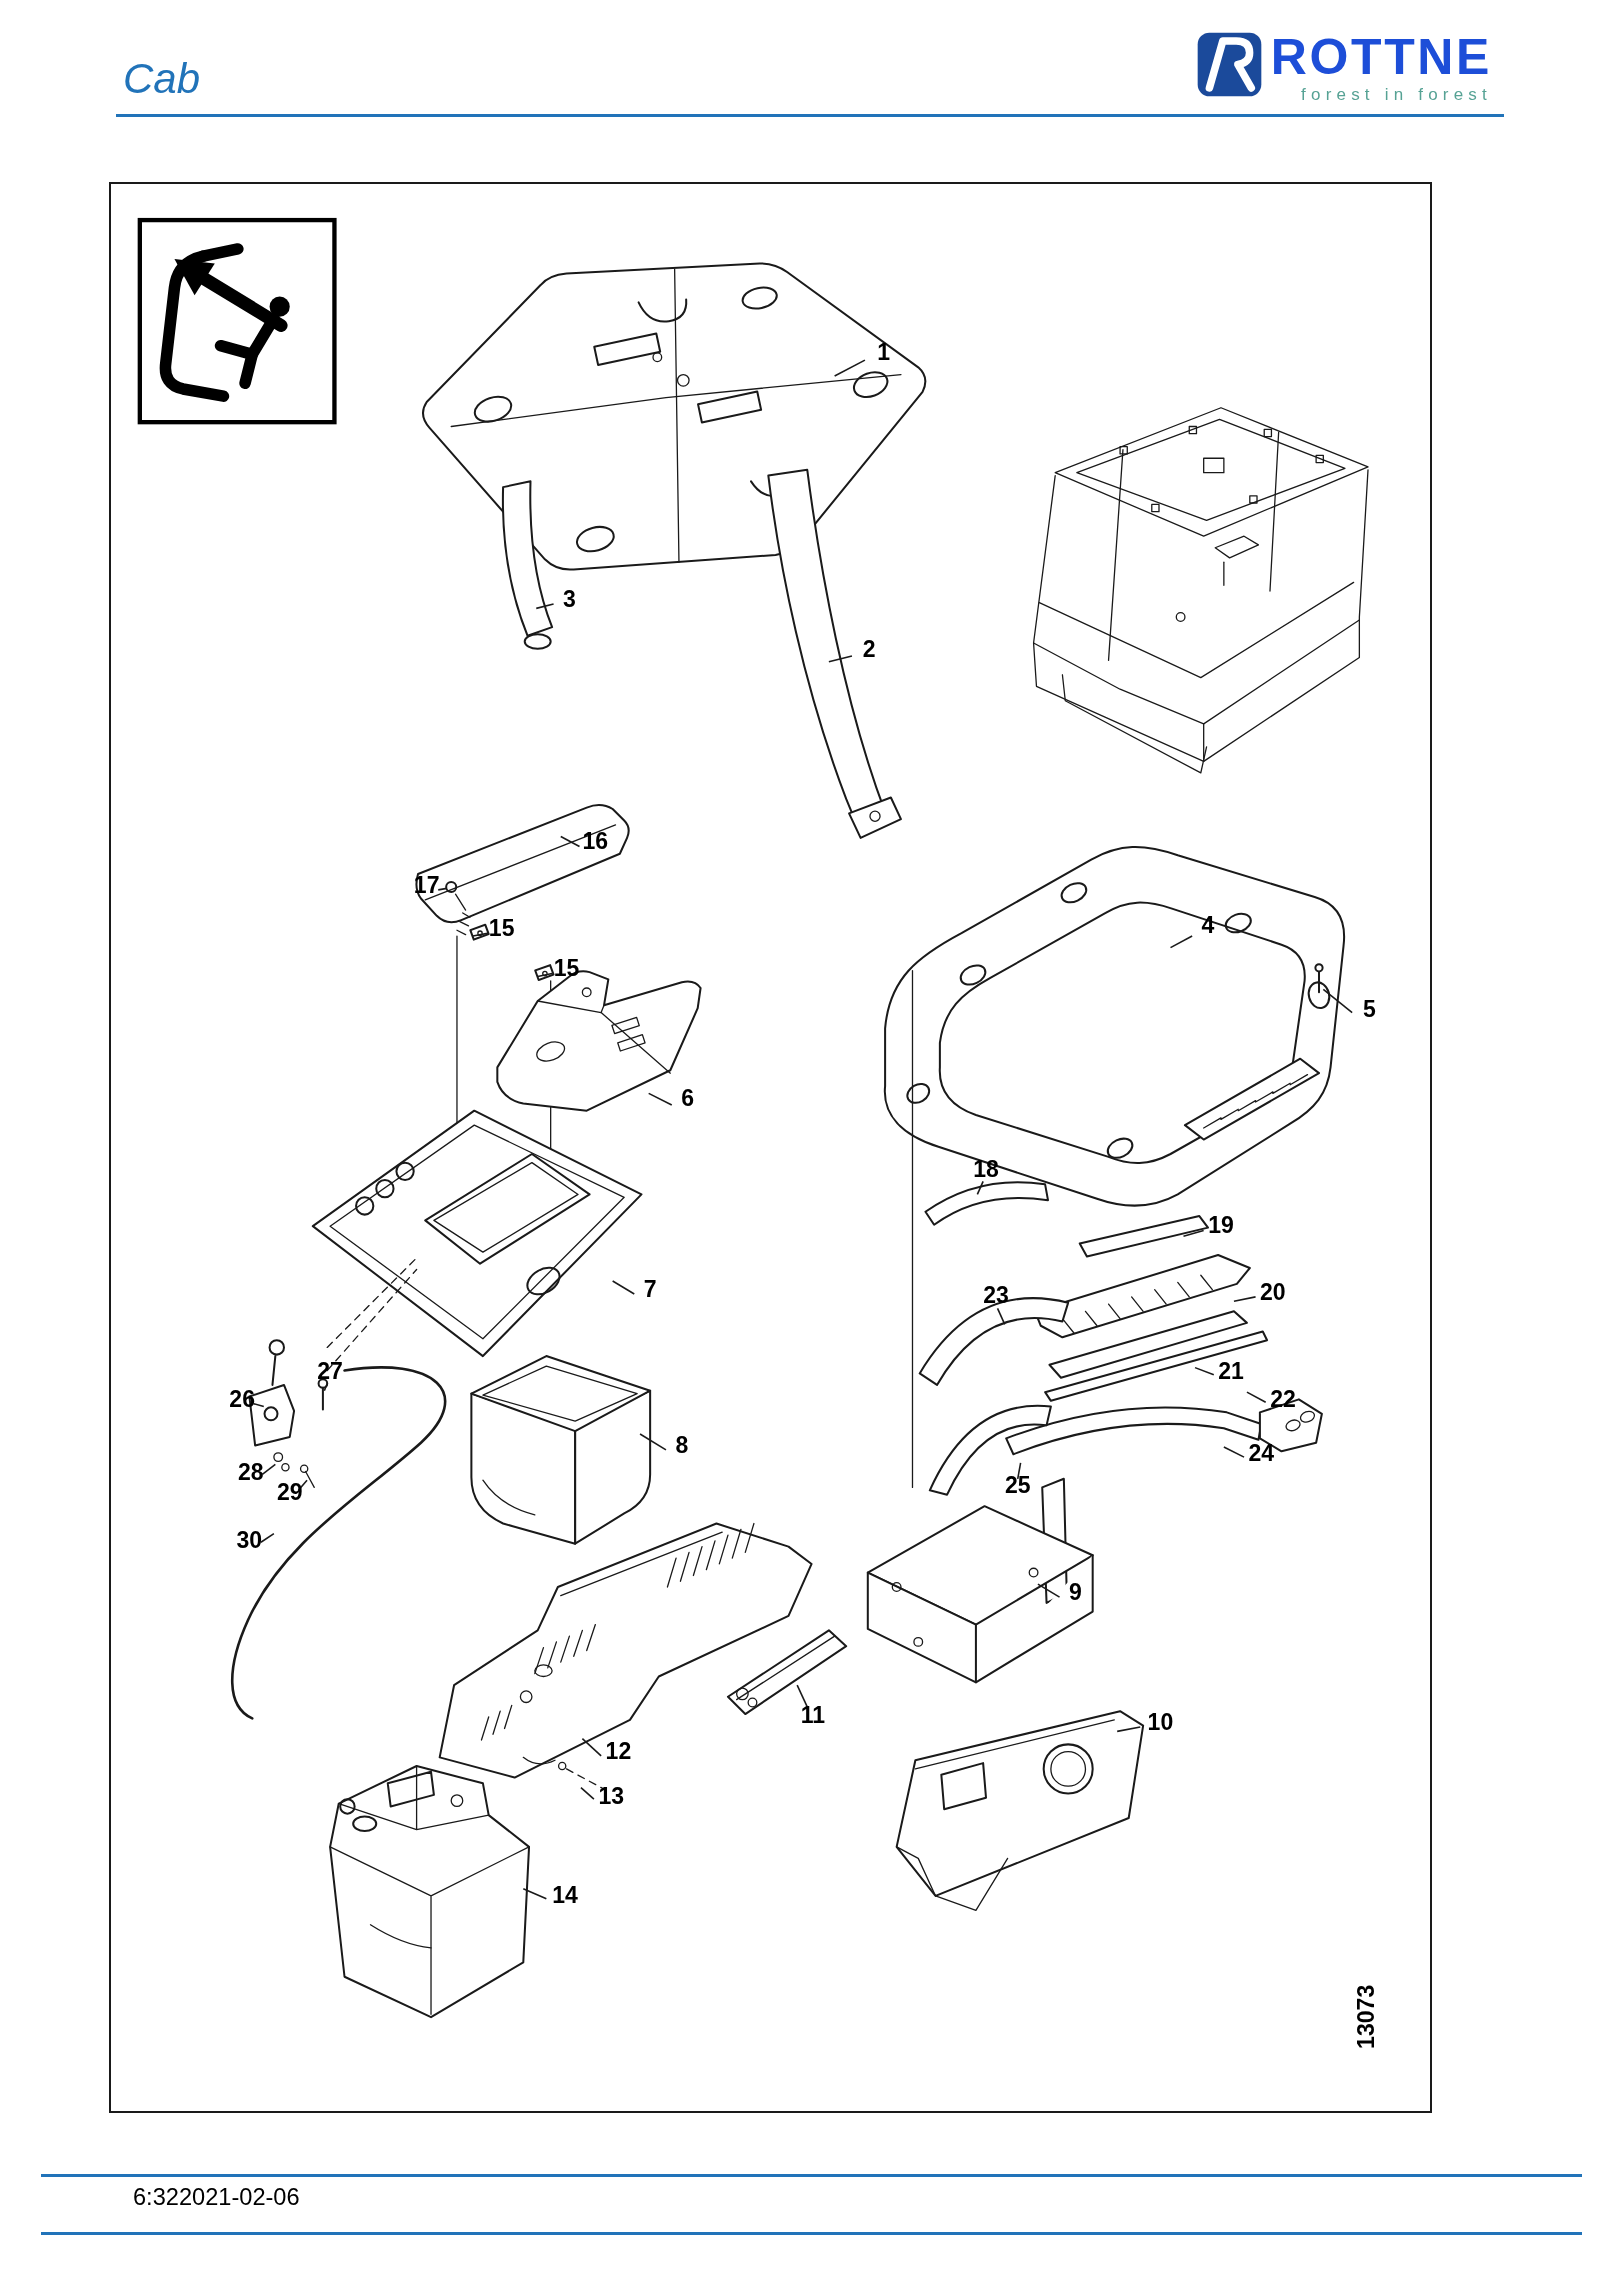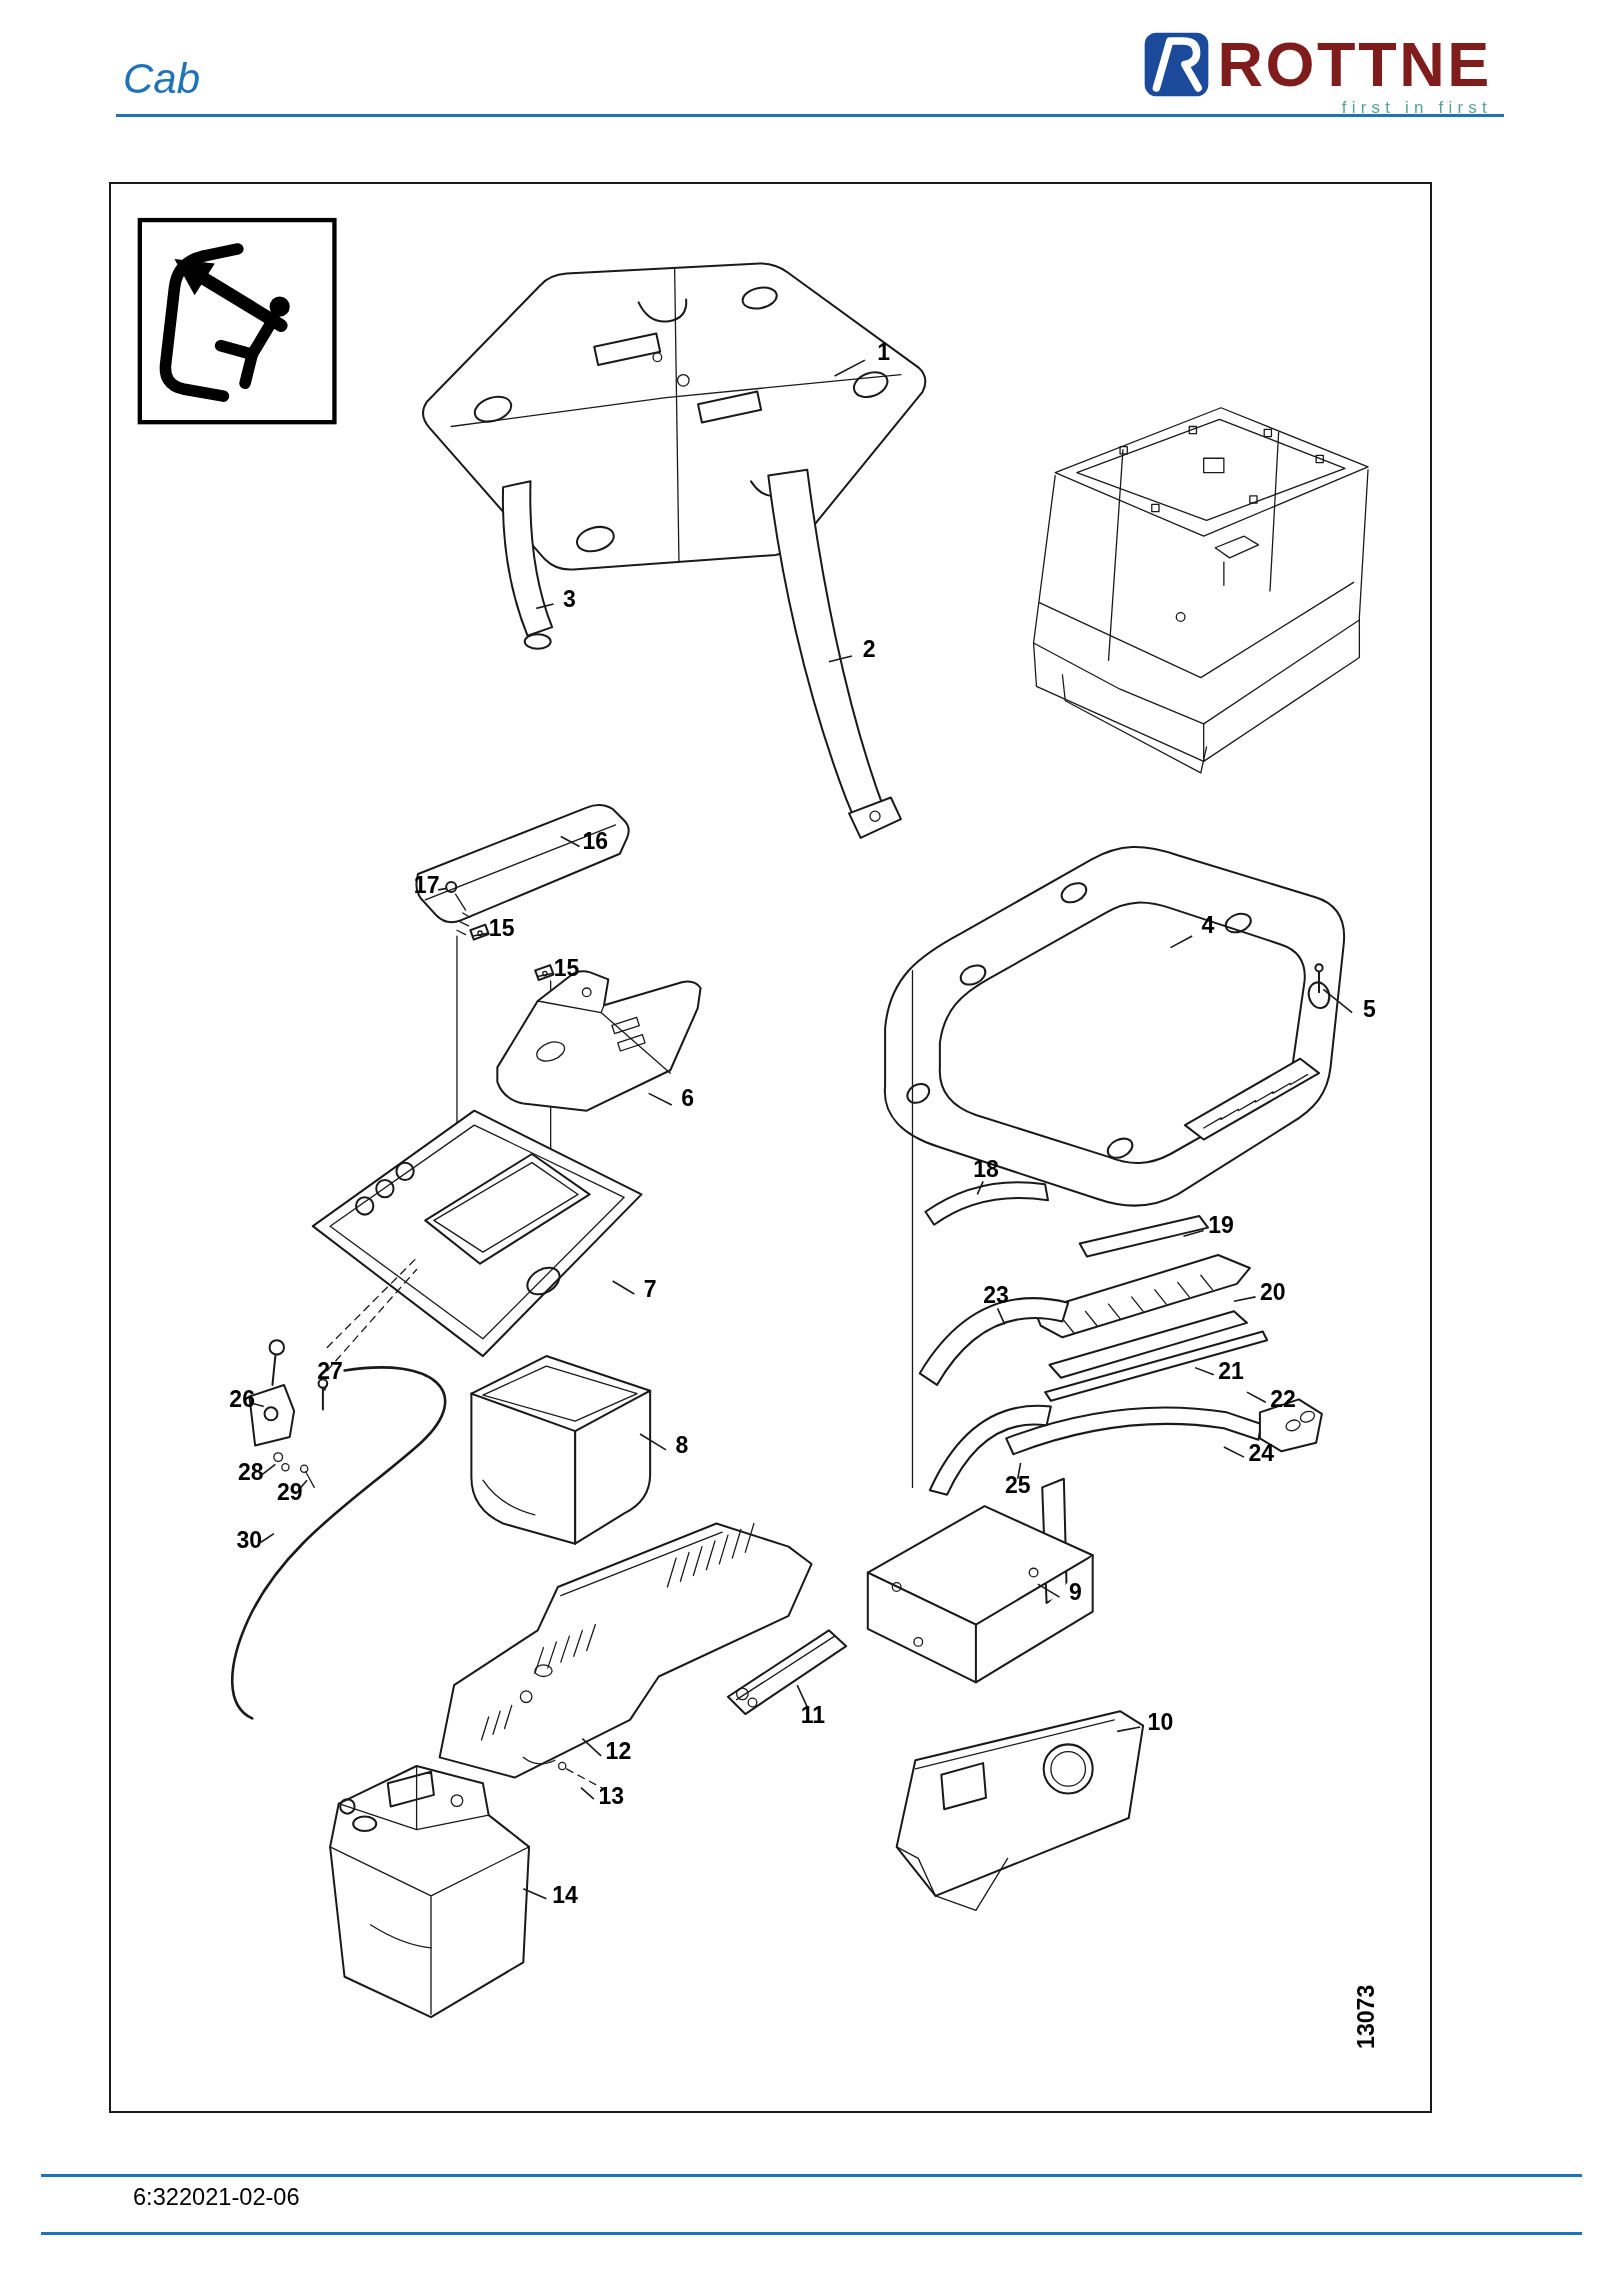--- a/index.html
+++ b/index.html
@@ -5,21 +5,21 @@
   html,body{margin:0;padding:0;}
   body{
     width:1622px;height:2295px;position:relative;background:#fff;
     font-family:"Liberation Sans",sans-serif;color:#000;overflow:hidden;
   }
   .page-title{position:absolute;left:123px;top:55px;font-size:42px;color:#2173b9;font-style:italic;}
   .header-rule{position:absolute;left:116px;top:114px;width:1388px;height:3.3px;background:#2173b9;}
   .logo{position:absolute;top:31px;right:130px;display:flex;align-items:flex-start;gap:7.9px;}
   .logo-mark{width:67px;height:67px;display:block;}
   .logo-text{display:flex;flex-direction:column;align-items:flex-end;}
-  .logo-name{font-size:63px;font-weight:bold;color:#7f1d1d;letter-spacing:2.6px;line-height:1.05;}
+  .logo-name{font-size:50px;font-weight:bold;color:#1d4ed8;letter-spacing:2.6px;line-height:1.05;}
   .logo-tagline{font-size:17px;color:#56a294;letter-spacing:5.2px;margin-top:1.3px;}
   .diagram{position:absolute;left:109px;top:182px;width:1323px;height:1931px;
     border:2px solid #1a1a1a;box-sizing:border-box;background:#fff;}
   .diagram-svg{width:100%;height:100%;display:block;}
 
   .footer-rule{position:absolute;left:41px;width:1541px;height:2.6px;background:#2173b9;}
   .fr-top{top:2174px;}
   .fr-bottom{top:2232px;}
   .footer-row{position:absolute;left:57px;top:2184px;width:1541px;box-sizing:border-box;
     padding:0 167px 0 76px;display:flex;align-items:baseline;font-size:23.6px;}
@@ -41,21 +41,21 @@
 <div class="page-title">Cab</div>
 <div class="header-rule"></div>
 
 <div class="logo">
   <svg class="logo-mark" viewBox="0 0 40 40">
     <rect x="1" y="1" width="38" height="38" rx="7" fill="#1b4a9b"></rect>
     <path d="M8,34 L16,6 L24,6 Q32,6 32,13 Q32,19 25,20 L33,34" fill="none" stroke="#fff" stroke-width="4.5" stroke-linecap="round" stroke-linejoin="round"></path>
   </svg>
   <div class="logo-text">
     <div class="logo-name">ROTTNE</div>
-    <div class="logo-tagline">first in first</div>
+    <div class="logo-tagline">forest in forest</div>
   </div>
 </div>
 
 <div class="diagram">
   <svg class="diagram-svg" viewBox="0 0 915 1335" preserveAspectRatio="none">
 
     <g>
       <rect x="20" y="25" width="135" height="140" fill="#fff" stroke="#000" stroke-width="3"></rect>
       <path class="pict" d="M64,50 Q46,54 44,72 L38,124 Q36,139 50,142 L78,147"></path>
       <path class="pict" d="M64,50 L88,45"></path>

